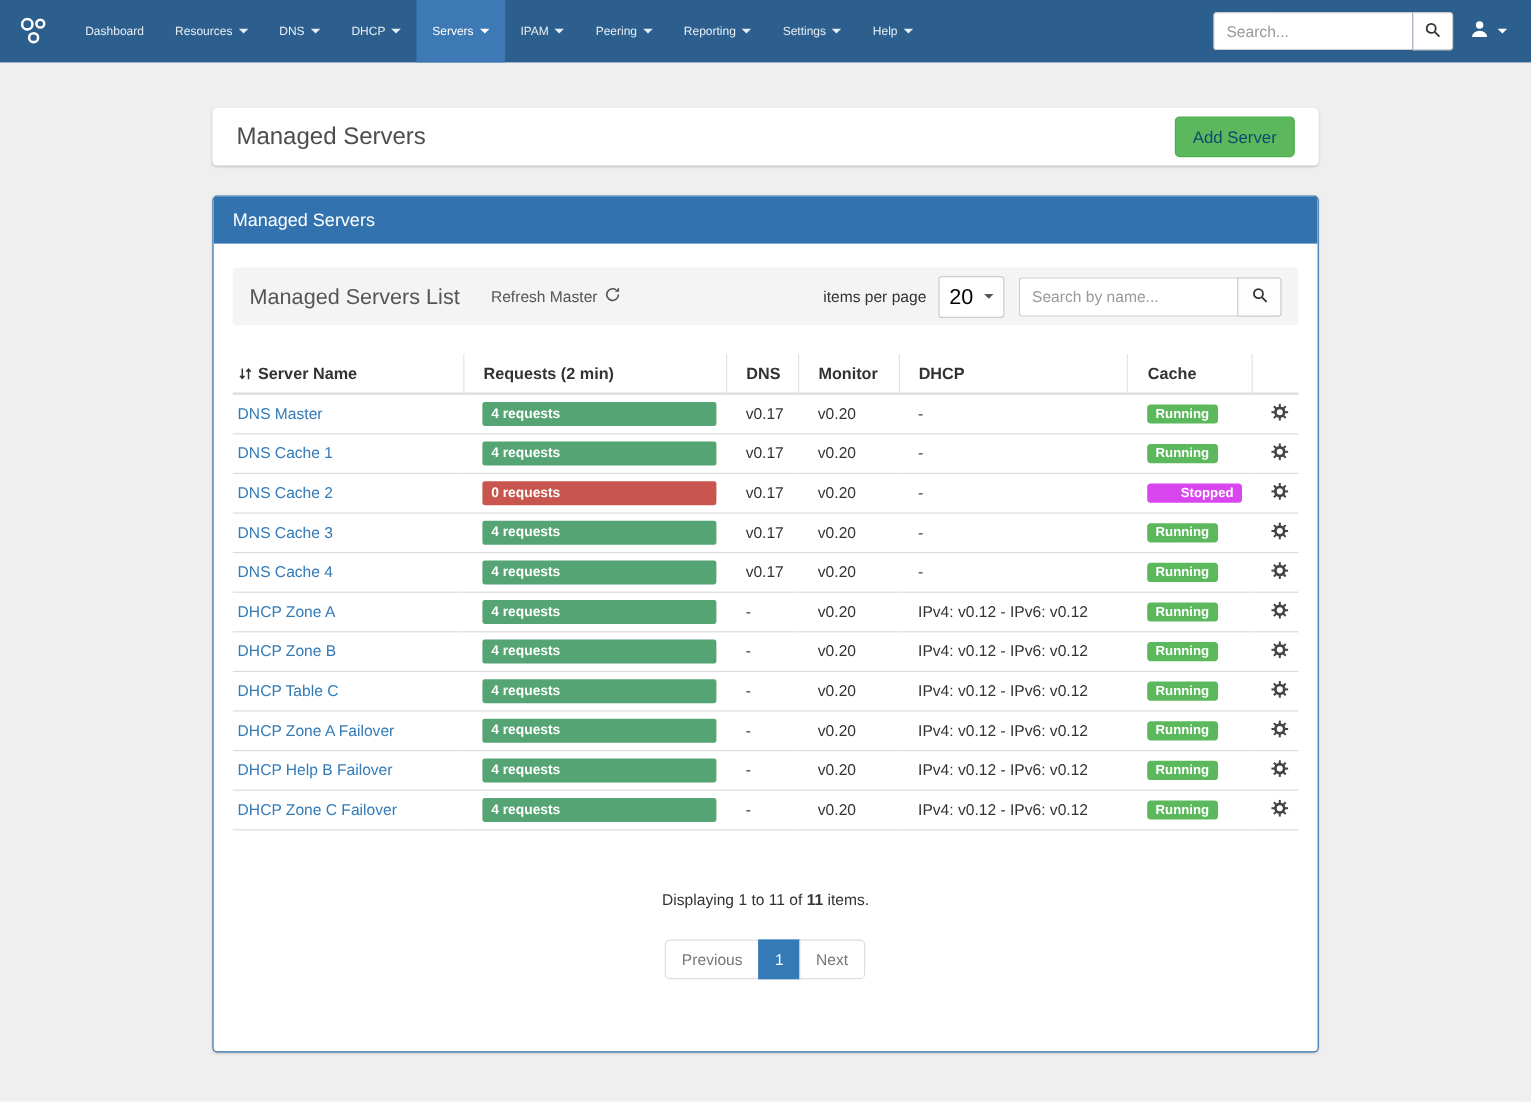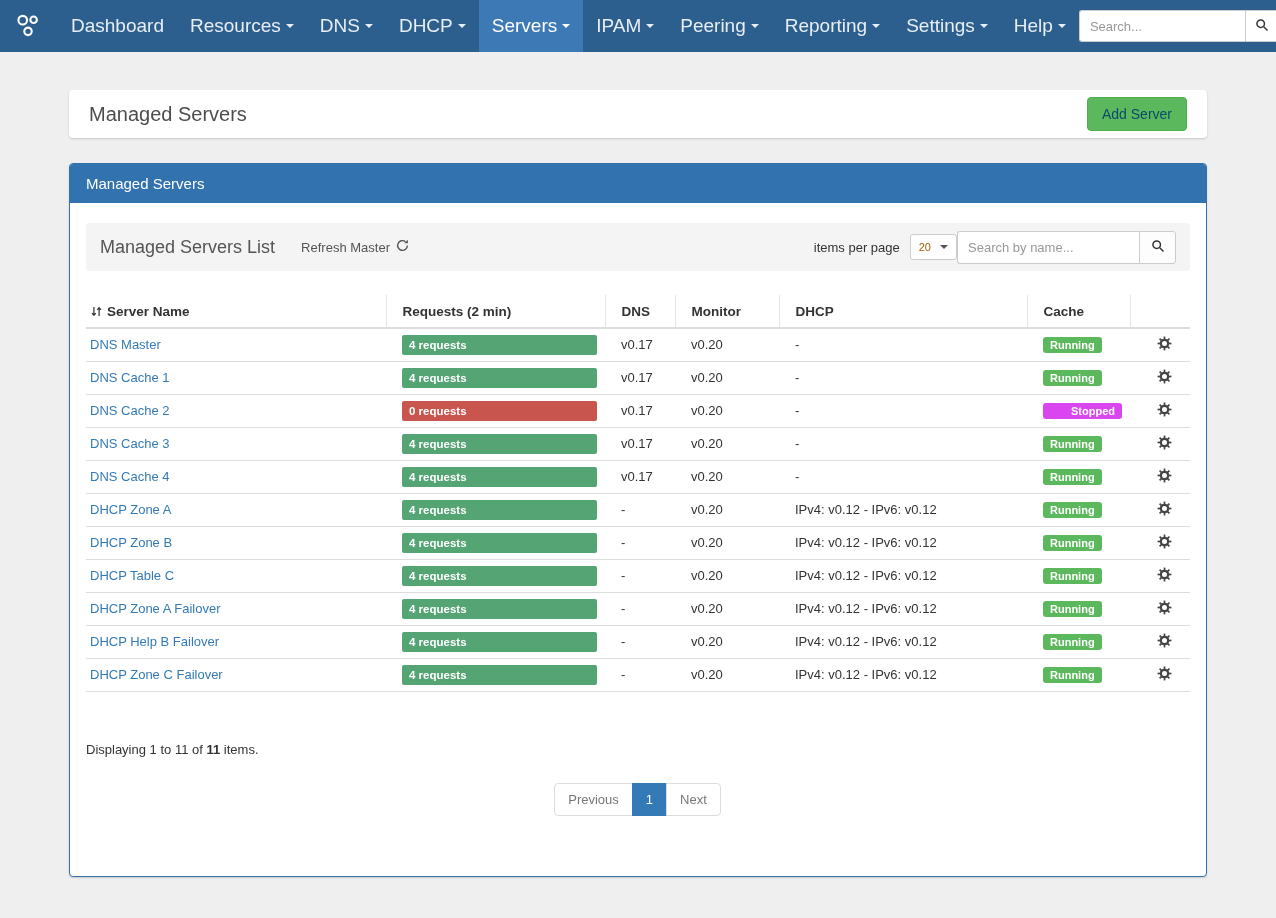--- a/index.html
+++ b/index.html
@@ -13,21 +13,21 @@
 
   
   .navbar {
     height: 52px; background: #2c5f8d; display: flex; align-items: center;
     padding: 0 18px 0 14px; width: 100%;
   }
   .logo { display: flex; align-items: center; margin-right: 16px; cursor: pointer; }
   .nav-items { display: flex; height: 52px; }
   .nav-item {
     height: 52px; display: flex; align-items: center; padding: 0 13px;
-    color: #e8eef5; font-size: 19px; text-decoration: none; cursor: pointer; white-space: nowrap;
+    color: #e8eef5; font-size: 10px; text-decoration: none; cursor: pointer; white-space: nowrap;
   }
   .nav-item.active { background: #3d79b4; color: #fff; }
   .caret {
     display: inline-block; width: 0; height: 0; margin-left: 5px; vertical-align: middle;
     border-left: 4px solid transparent; border-right: 4px solid transparent;
     border-top: 4px solid currentColor;
   }
   .nav-right { margin-left: auto; display: flex; align-items: center; gap: 12px; }
   .nav-search { display: flex; align-items: center; }
   .nav-search-input {
@@ -35,21 +35,21 @@
     border-radius: 3px 0 0 3px; padding: 0 10px; font-size: 13px; outline: none; color: #333;
   }
   .nav-search-input::placeholder { color: #999; }
   .nav-search-btn {
     width: 34px; height: 32px; background: #fff; border: 1px solid #ccc;
     border-radius: 0 3px 3px 0; cursor: pointer; display: flex; align-items: center; justify-content: center;
   }
   .user-menu { display: flex; align-items: center; color: #fff; cursor: pointer; gap: 2px; padding: 4px 2px; }
 
   
-  .container { width: 1138px; margin: 0 auto; }
+  .container { width: 922px; margin: 0 auto; }
 
   .page-header {
     margin-top: 38px; background: #fff; border-radius: 4px;
     box-shadow: 0 1px 2px rgba(0,0,0,.18);
     padding: 10px 20px; height: 48px;
     display: flex; justify-content: space-between; align-items: center;
   }
   .page-title { font-size: 20px; color: #4d4d4d; font-weight: normal; }
   .btn-add {
     background: #5cb85c; border: 1px solid #4cae4c; color: #0c4a6e;
@@ -65,26 +65,26 @@
   .panel-heading { background: #3273af; color: #fff; padding: 11px 16px; font-size: 15px; }
   .panel-body { padding: 20px 16px 0; }
 
   
   .toolbar {
     background: #f4f4f4; border-radius: 3px; padding: 8px 14px;
     display: flex; align-items: center; height: 48px;
   }
   .list-title { font-size: 18px; color: #555; margin-right: 26px; font-weight: normal; }
   .refresh { font-size: 13px; color: #555; display: flex; align-items: center; gap: 6px; cursor: pointer; }
-  .toolbar-right { margin-left: auto; display: flex; align-items: center; gap: 0; }
+  .toolbar-right { margin-left: auto; display: flex; align-items: center; gap: 12px; }
   .ipp { display: flex; align-items: center; gap: 10px; }
   .ipp-label { font-size: 13px; color: #333; }
   .ipp-select {
     background: #fff; border: 1px solid #ccc; border-radius: 3px;
-    padding: 6px 8px; font-size: 11px; display: flex; align-items: center; gap: 9px; cursor: pointer; color: #a16207;
+    padding: 6px 8px; font-size: 18px; display: flex; align-items: center; gap: 9px; cursor: pointer; color: #000000;
   }
   .ipp-select .caret { margin-left: 0; border-top-color: #555; }
   .toolbar-search { display: flex; }
   .toolbar-search-input {
     width: 182px; height: 33px; border: 1px solid #ccc; border-right: none;
     border-radius: 3px 0 0 3px; padding: 0 10px; font-size: 13px; outline: none; color: #333; background:#fff;
   }
   .toolbar-search-input::placeholder { color: #999; }
   .toolbar-search-btn {
     width: 37px; height: 33px; background: #fdfdfd; border: 1px solid #ccc;
@@ -122,21 +122,21 @@
   .state-badge {
     display: inline-block; padding: 2px 7px; border-radius: 3px;
     font-size: 11px; font-weight: bold; color: #fff;
   }
   .state-running { background: #5cb85c; }
   .state-stopped { background: #d946ef; padding-left: 28px; }
   .col-gear { text-align: center; }
   .gear-btn { cursor: pointer; display: inline-block; line-height: 0; }
 
   
-  .display-info { text-align: left; font-size: 13px; color: #333; margin-top: 50px; }
+  .display-info { text-align: center; font-size: 13px; color: #333; margin-top: 50px; }
   .pagination { display: flex; justify-content: center; margin: 26px 0 60px; }
   .page-btn {
     border: 1px solid #ddd; background: #fff; color: #777; font-size: 13px;
     padding: 8px 13px; margin-left: -1px; cursor: pointer;
   }
   .page-btn.first { border-radius: 4px 0 0 4px; }
   .page-btn.last { border-radius: 0 4px 4px 0; }
   .page-btn.active { background: #337ab7; border-color: #337ab7; color: #fff; }
 </style>
 </head>

